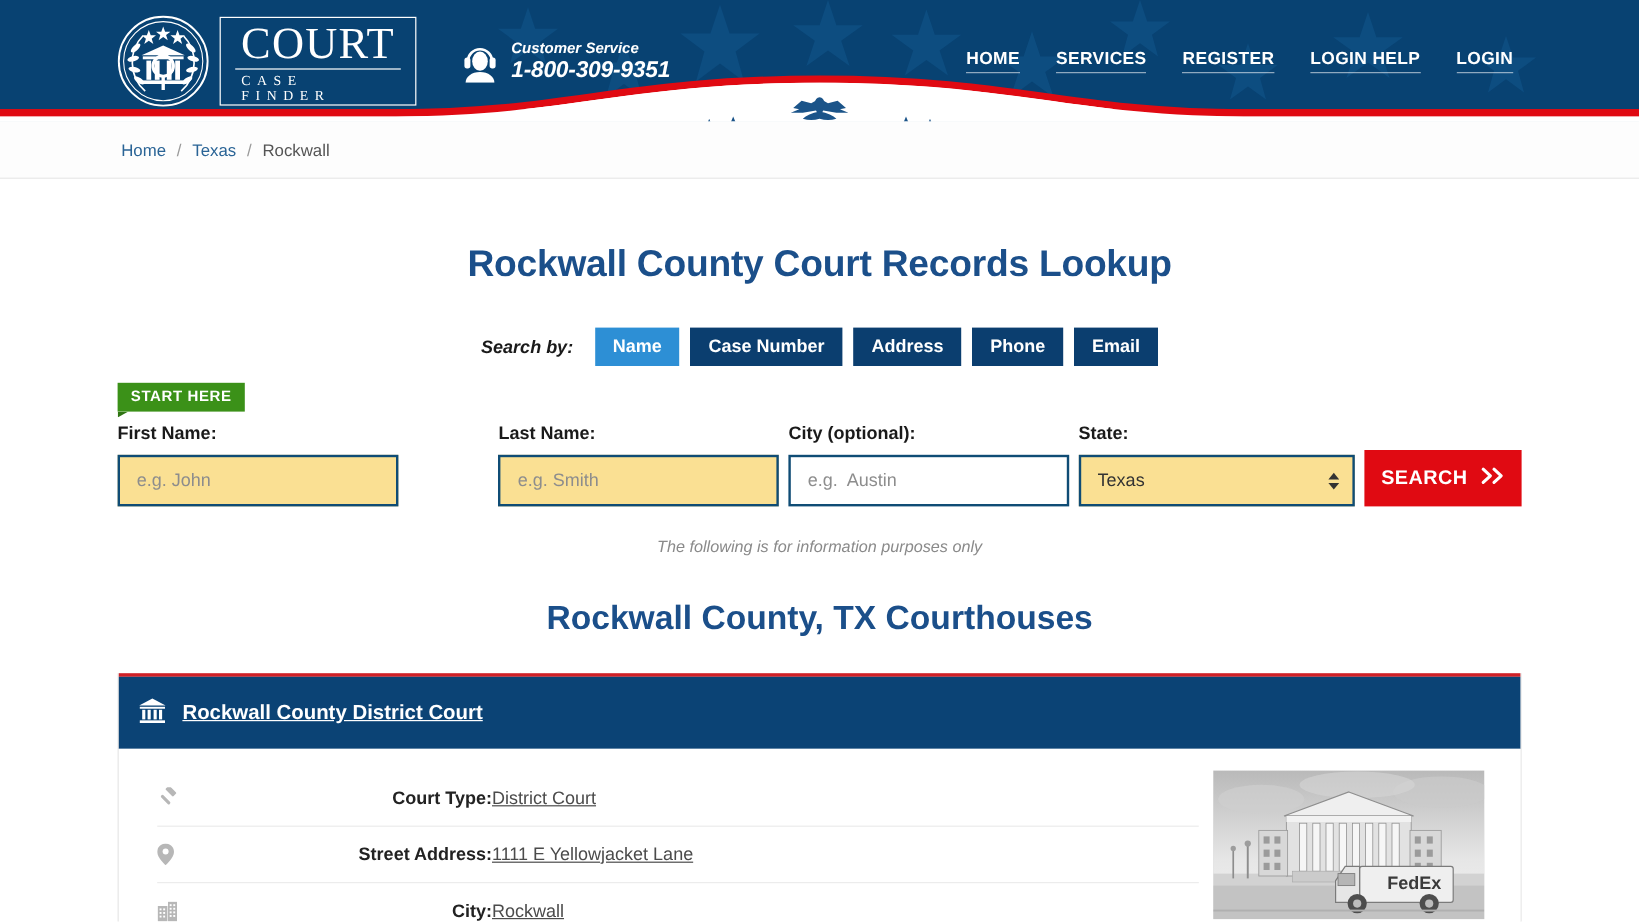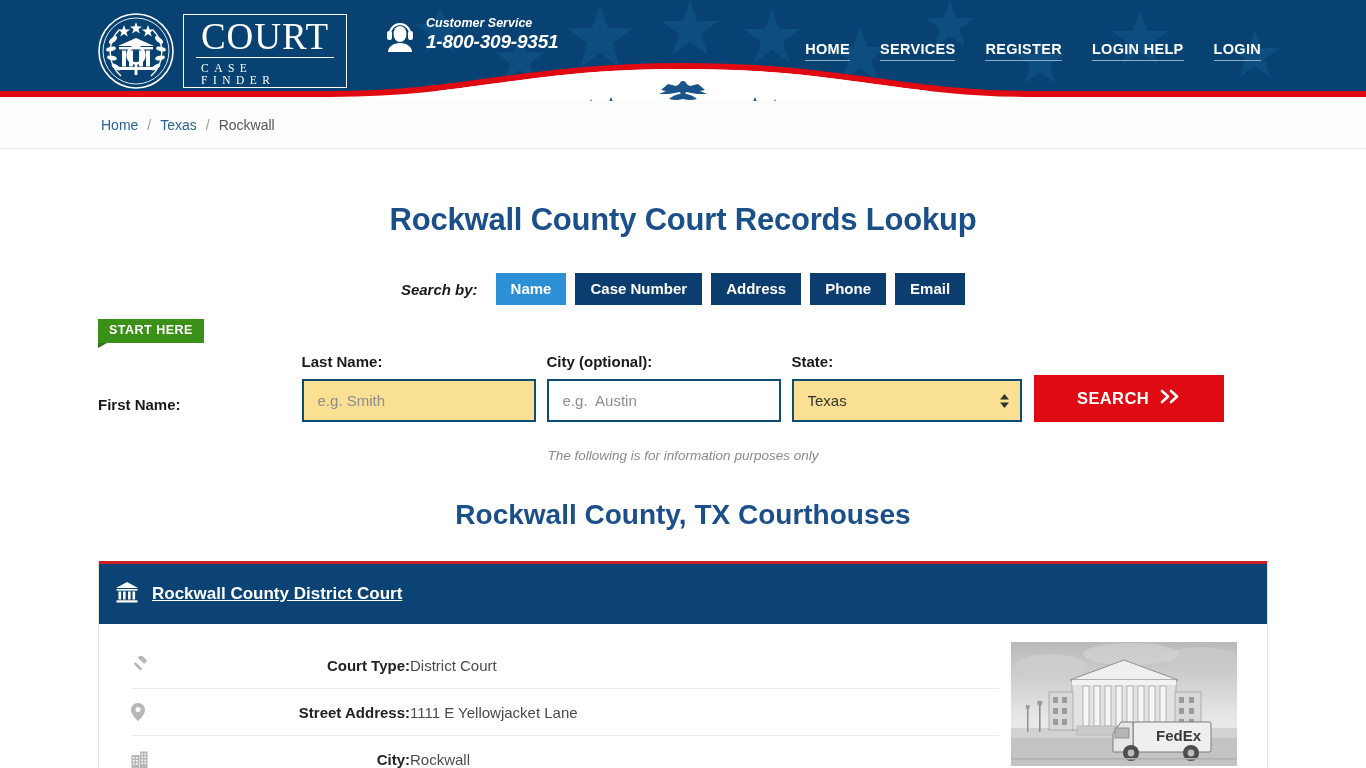--- a/index.html
+++ b/index.html
@@ -64,21 +64,21 @@
     color: #ffffff;
     font-size: 11.5px;
     letter-spacing: 5.5px;
     padding-top: 4px;
     padding-left: 5px;
   }
 
   
   .cs-block {
     position: absolute;
-    left: 384px; top: 16px;
+    left: 384px; top: 33px;
     display: flex;
     align-items: center;
     gap: 10px;
   }
   .cs-icon { width: 32px; height: 34px; flex: none; }
   .cs-label {
     color: #ffffff;
     font-size: 12.5px;
     font-style: italic;
     font-weight: bold;
@@ -327,21 +327,21 @@
     border-bottom: 1px solid #ececec;
   }
   .drow .dicon { width: 34px; flex: none; line-height: 0; }
   .drow .dlabel {
     width: 245px;
     color: #222222;
     font-size: 15px;
     font-weight: bold;
     text-align: right;
   }
-  .drow .dval { color: #4b4b4b; font-size: 15px; }
+  .drow .dval { color: #4b4b4b; font-size: 15px; text-decoration: underline; }
   .photo-col { flex: 1; padding-left: 12px; }
   .photo {
     width: 226px; height: 124px;
     overflow: hidden;
     background: #dcdcdc;
   }
 </style>
 </head>
 <body>
 
@@ -470,20 +470,21 @@
     <div class="tab">Phone</div>
     <div class="tab">Email</div>
   </div>
 
   <div class="form-area">
     <div class="start-here">START HERE</div>
 
     <div class="fields">
       <div class="field">
         <span class="field-label">First Name:</span>
+        <input class="f-input f-first" type="text" placeholder="e.g. John" style="">
       </div>
 
       <div class="gap2"></div>
       <div class="gap" style="width:111px;"></div>
 
       <div class="field">
         <span class="field-label">Last Name:</span>
         <input class="f-input f-last" type="text" placeholder="e.g. Smith" style="">
       </div>
 

